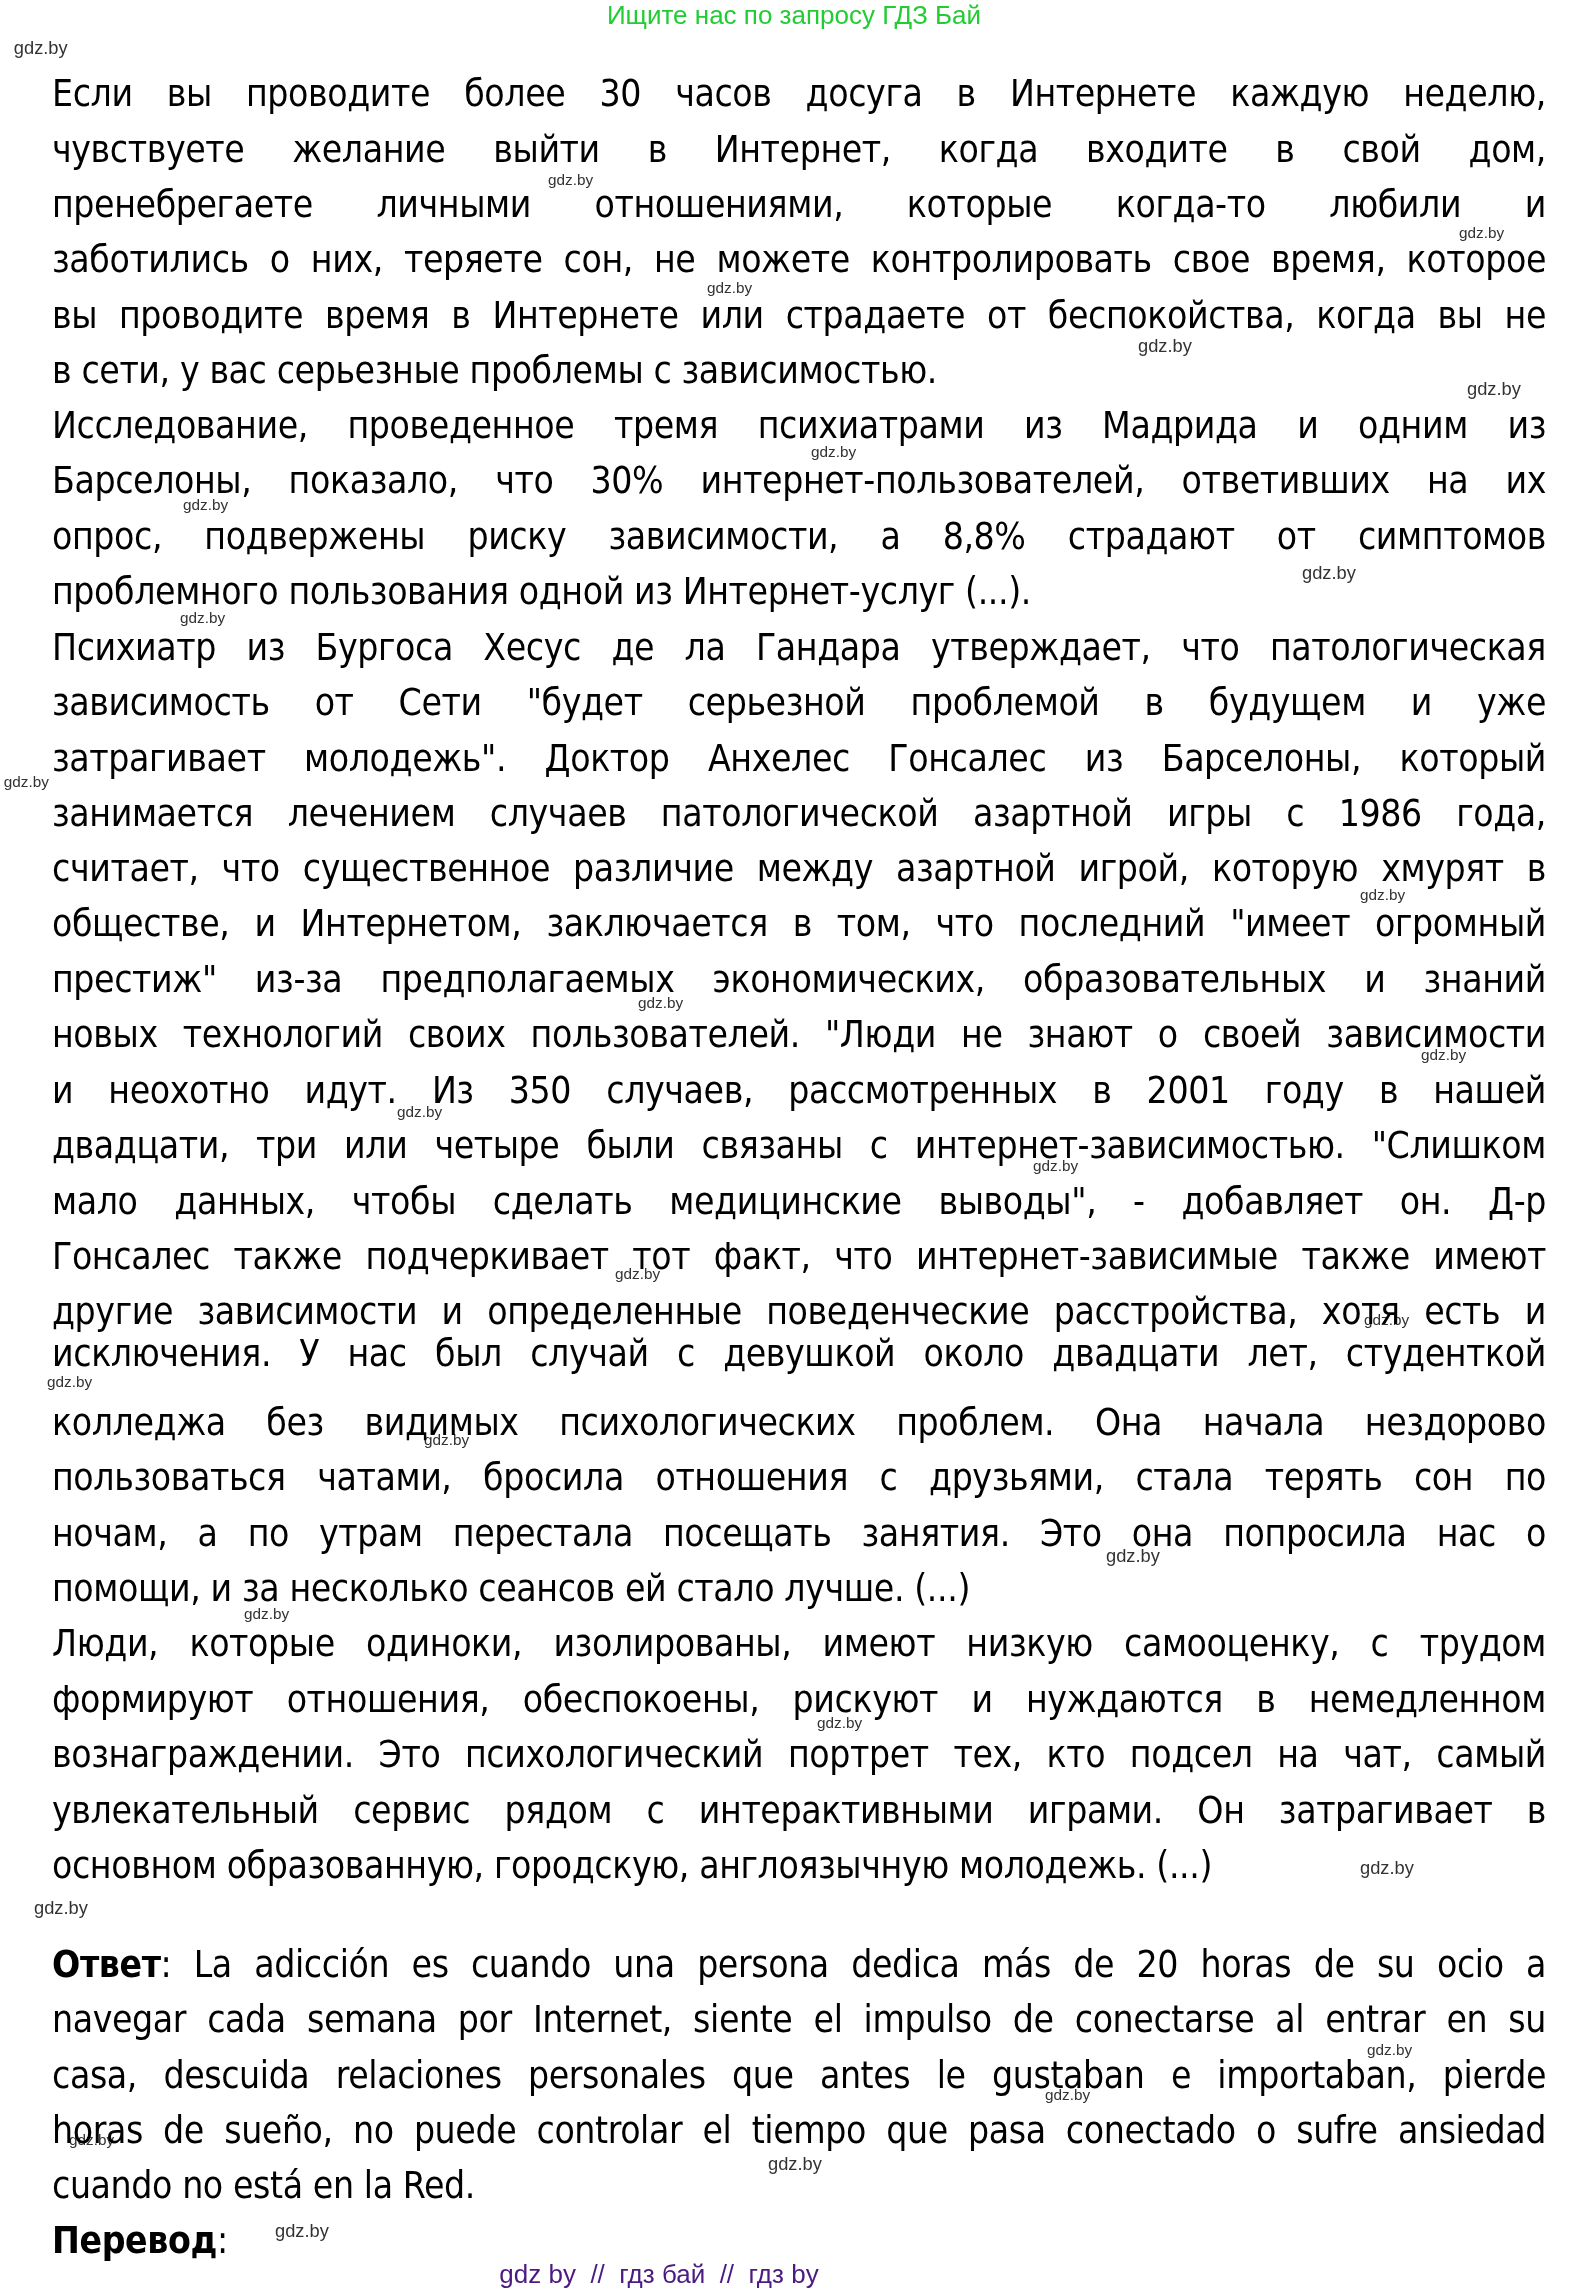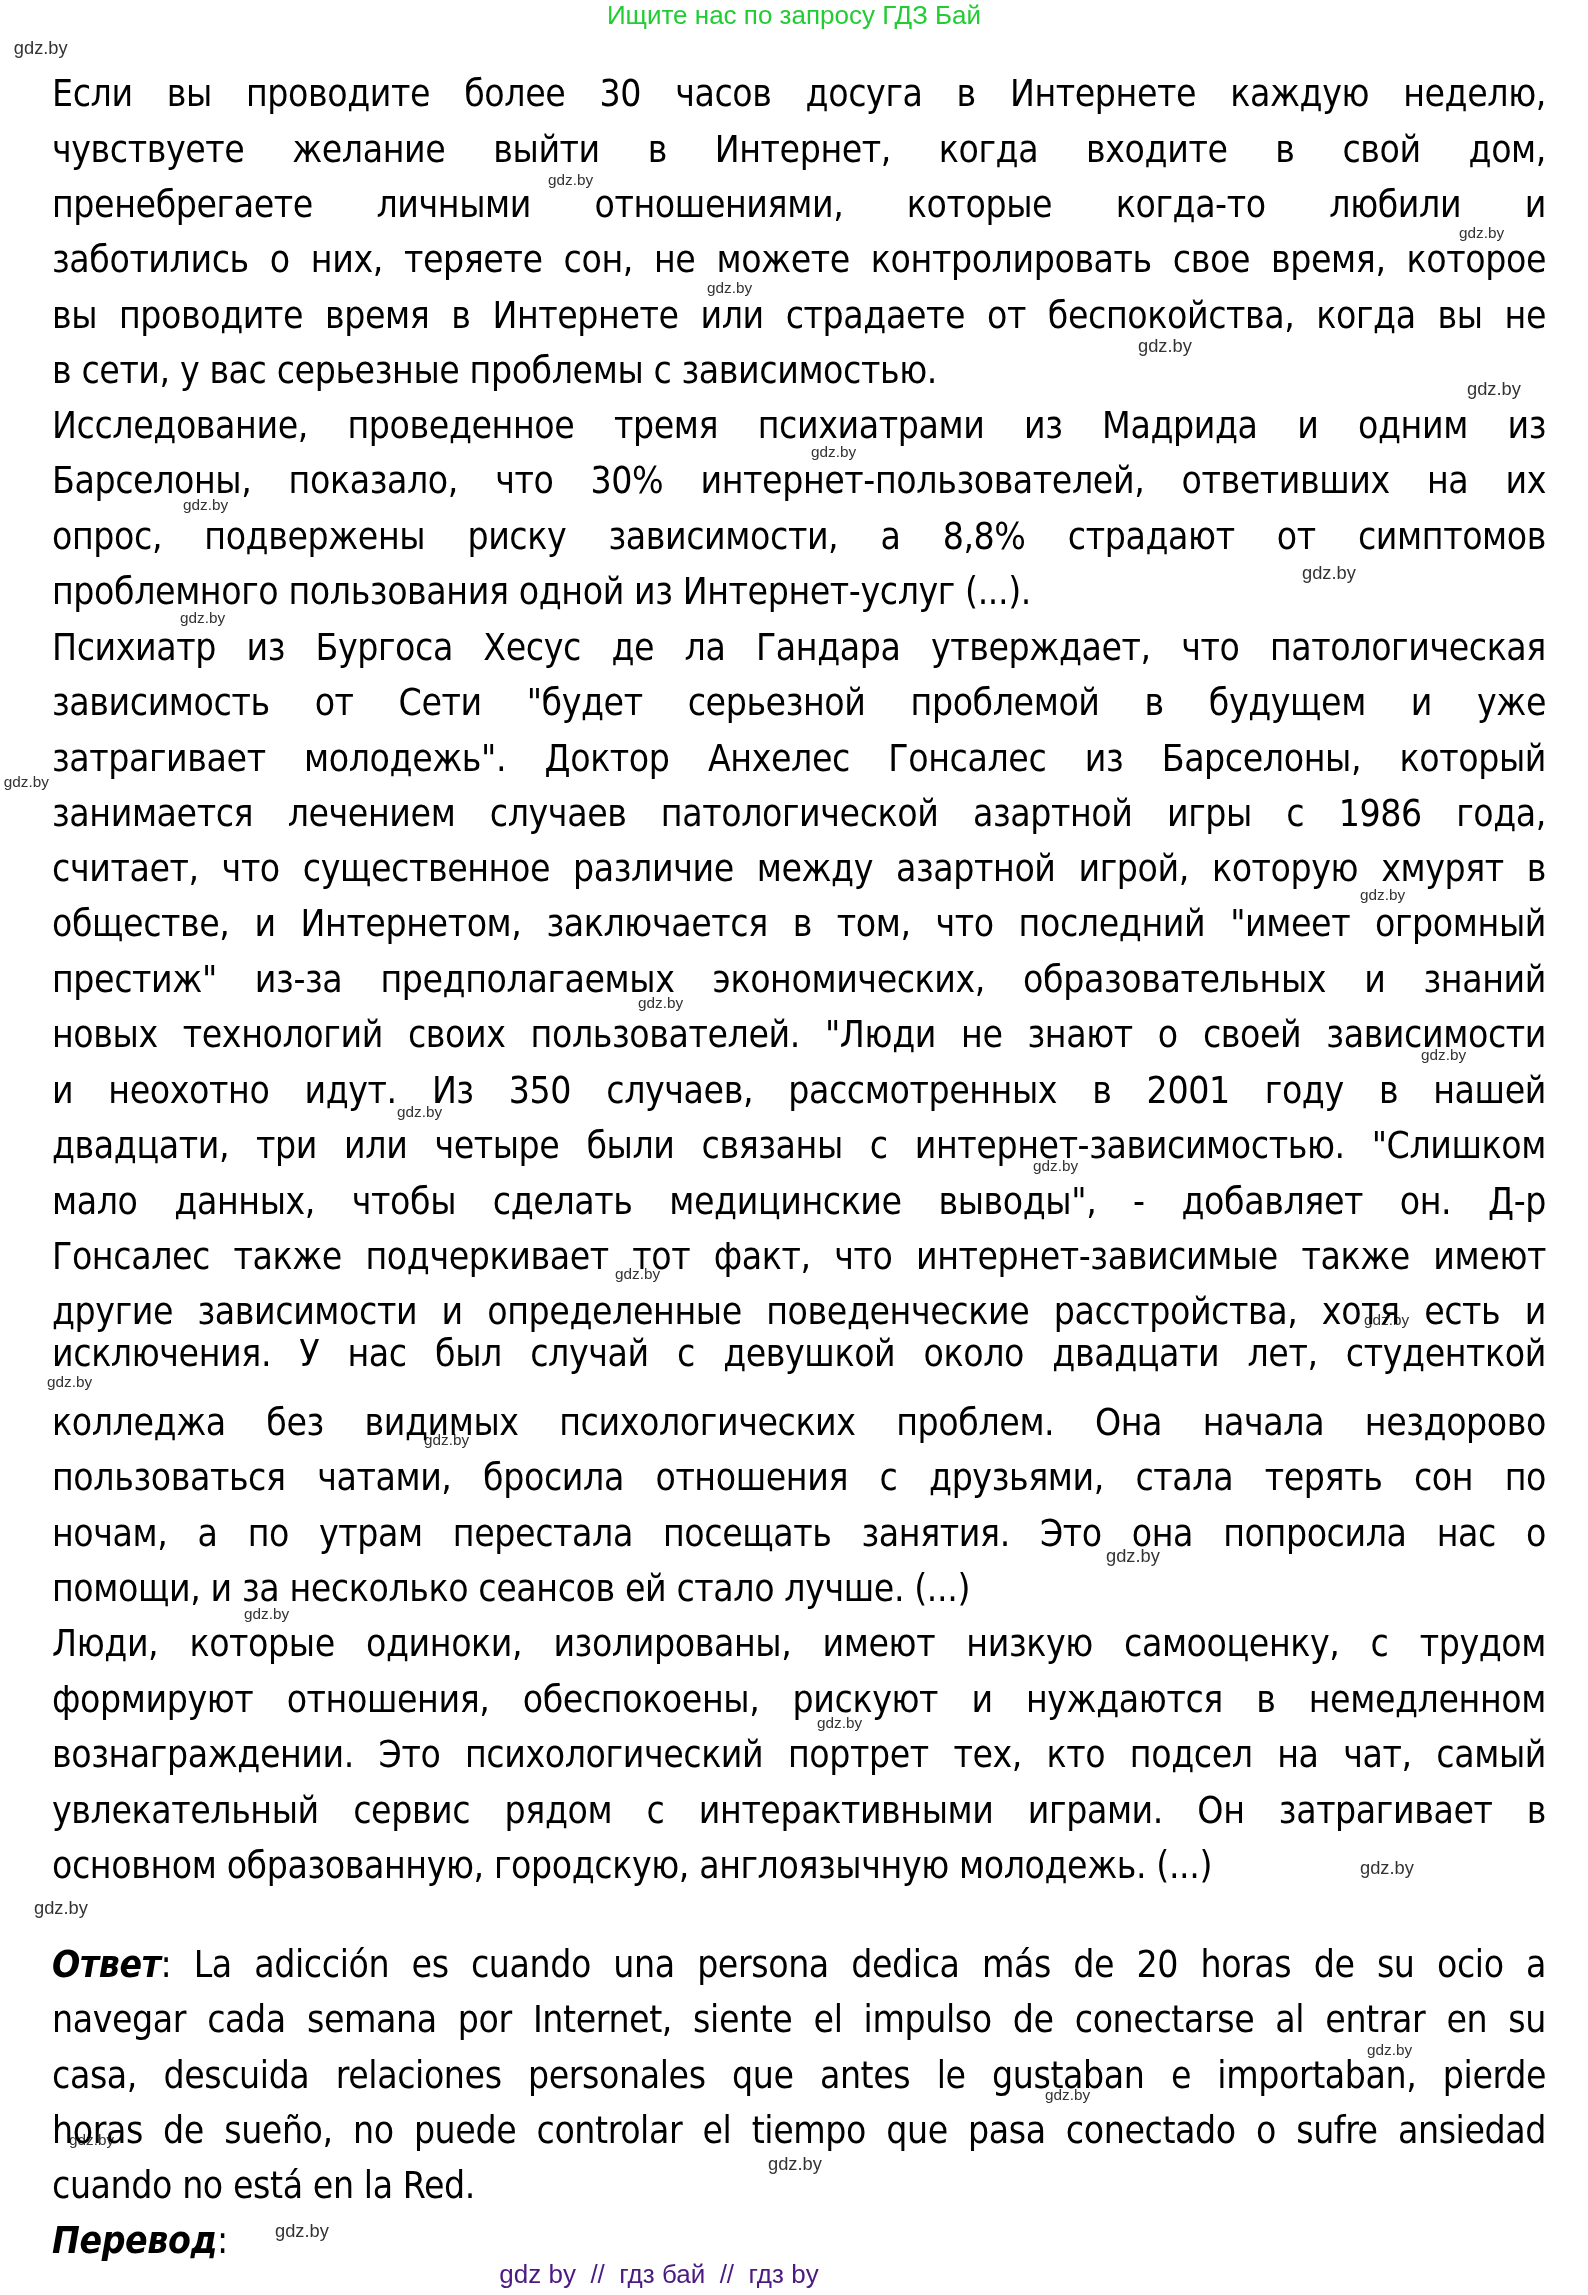--- a/index.html
+++ b/index.html
@@ -9,21 +9,21 @@
          font-family:"Liberation Sans",sans-serif; font-size:26px; line-height:31px; }
   .ftr { position:absolute; top:2257px; left:0; width:1318px; text-align:center;
          font-family:"Liberation Sans",sans-serif; font-size:26px; line-height:34px; }
   .line { position:absolute; left:52px; width:1494px; font-size:37px; line-height:46px;
           text-align:justify; text-align-last:justify; white-space:nowrap;
           transform-origin:left center; letter-spacing:-0.4px; }
   .line.last { text-align-last:left; }
   .wm { position:absolute; font-family:"Liberation Sans",sans-serif; font-size:18.3px;
         color:#333; line-height:20px; }
   .wm.sm { font-size:15.3px; }
-  b { font-weight:bold;font-style:italic; }
+  b { font-weight:bold; }
 </style>
 </head>
 <body>
 
 <div class="hdr" style="color:#22cc33">Ищите нас по запросу ГДЗ Бай</div>
 
 <div class="wm" style="left:13.8px;top:38px;">gdz.by</div>
 <div class="wm sm" style="left:548px;top:170px;">gdz.by</div>
 <div class="wm sm" style="left:1459px;top:223px;">gdz.by</div>
 <div class="wm sm" style="left:707px;top:278px;">gdz.by</div>

